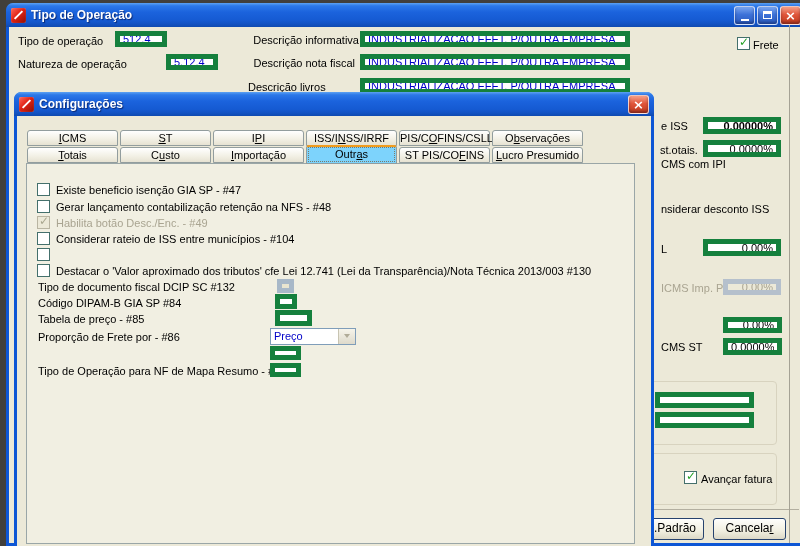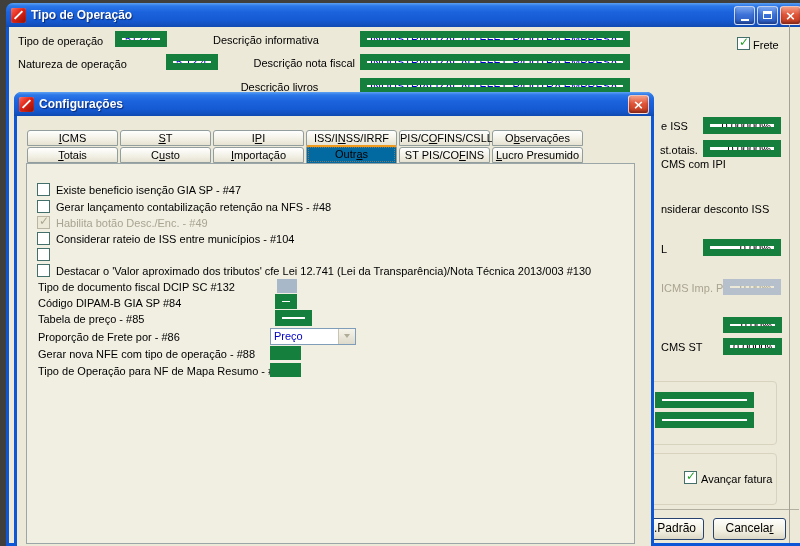--- a/index.html
+++ b/index.html
@@ -15,33 +15,33 @@
   .ttl{color:#fff;font-weight:bold;font-size:12px;text-shadow:1px 1px 1px rgba(0,0,40,.55);white-space:nowrap;flex:1}
   .tbtns{display:flex;gap:2px;margin-left:auto}
   .tbtn{width:21px;height:19px;border-radius:3px;border:1px solid rgba(255,255,255,.7);box-sizing:border-box;
     display:flex;align-items:center;justify-content:center;color:#fff;
     background:linear-gradient(180deg,#7ba6ef 0%,#3d72d8 45%,#2a5bc0 100%);box-shadow:inset 0 -2px 3px rgba(0,0,30,.35)}
   .tbtn.close{background:linear-gradient(180deg,#f5a088 0%,#e0553a 45%,#c13a1c 100%);font:bold 13px "DejaVu Sans",sans-serif}
   .glyph-min{display:block;width:8px;height:2px;background:#fff;margin-top:9px}
   .glyph-max{display:block;width:9px;height:8px;border:1px solid #fff;border-top:3px solid #fff;box-sizing:border-box}
   .L{position:absolute;white-space:nowrap;line-height:13px}
   .gray{color:#a9a491}
-  .I{position:absolute;border:7px solid #15803d;background:#fff;font:11px "Liberation Sans",sans-serif;
+  .I{position:absolute;border:5px solid #15803d;background:#fff;font:11px "Liberation Sans",sans-serif;
      padding:0 3px;margin:0;box-sizing:border-box}
   .blue{color:#0000c8}
   .right{text-align:right}
   .disb{background:#e9e5d0;border-color:#a8b8c8}
   .disg{background:#ece9d8;color:#a9a491;border-color:#b5c0cc}
   .cbx{position:absolute;width:13px;height:13px;box-sizing:border-box;background:#fff;border:1px solid #44706c}
   .cbx .chk{position:absolute;left:1px;top:-3px;font:bold 12px "DejaVu Sans",sans-serif;color:#23a123}
   .cbx.dis{background:#ece9d8;border-color:#b9b5a2}
   .cbx.dis .chk{color:#a9a78f}
   .tab{position:absolute;width:91px;height:16px;box-sizing:border-box;border:1px solid #929d9e;border-radius:3px 3px 0 0;
     background:linear-gradient(180deg,#ffffff 0%,#f3f1e6 55%,#e6e2d2 100%);text-align:center;line-height:14px;cursor:default}
-  .tab.sel{height:19px;line-height:15px;background:#0369a1;border-top:2px solid #f09c1f;z-index:3;
+  .tab.sel{height:19px;line-height:15px;background:#7dd3fc;border-top:2px solid #f09c1f;z-index:3;
     outline:1px dotted #7a7a6a;outline-offset:-3px}
   .u{text-decoration:underline}
   .page{position:absolute;border:1px solid #9aa6a7;background:#f1efe2}
   .grp{position:absolute;border:1px solid #d8d3bf;border-radius:4px;box-sizing:border-box}
   .btn{position:absolute;box-sizing:border-box;border:1px solid #27436e;border-radius:3px;
     background:linear-gradient(180deg,#fefefb 0%,#f1efe0 60%,#dcd8c6 100%);font-size:12px;text-align:center;
     line-height:19px;box-shadow:inset 0 1px 0 #fff}
   .btn.ralign{text-align:right;padding-right:7px}
   .selbox{position:absolute;box-sizing:border-box;border:1px solid #7f9db9;background:#fff;display:flex}
   .selbox .txt{flex:1;padding:1px 3px;color:#0000c8;line-height:12px}
@@ -70,34 +70,34 @@
           </span>
         <span class="tbtn close">×</span>
       </span>
     </div>
 
     <div class="L" style="left:9px;top:29px">Tipo de operação</div>
     <input class="I blue" style="left: 106px; top: 25px; width: 52px; height: 16px;" readonly="" value="512.4">
     <div class="L" style="left:9px;top:52px">Natureza de operação</div>
     <input class="I blue" style="left: 157px; top: 48px; width: 52px; height: 16px;" readonly="" value="5.12.4">
 
-    <div class="L" style="left:204px;top:28px;width:125px;text-align:left">Descrição informativa</div>
+    <div class="L" style="left:225px;top:28px;width:125px;text-align:right">Descrição informativa</div>
     <input class="I blue" style="left: 351px; top: 25px; width: 270px; height: 16px;" readonly="" value="INDUSTRIALIZAÇÃO EFET. P/OUTRA EMPRESA">
     <div class="L" style="left:221px;top:51px;width:125px;text-align:right">Descrição nota fiscal</div>
     <input class="I blue" style="left: 351px; top: 48px; width: 270px; height: 16px;" readonly="" value="INDUSTRIALIZAÇÃO EFET. P/OUTRA EMPRESA">
-    <div class="L" style="left:208px;top:75px;width:125px;text-align:center">Descrição livros</div>
+    <div class="L" style="left:239px;top:75px;width:125px;text-align:left">Descrição livros</div>
     <input class="I blue" style="left: 351px; top: 72px; width: 270px; height: 16px;" readonly="" value="INDUSTRIALIZAÇÃO EFET. P/OUTRA EMPRESA">
 
     <span class="cbx" style="left:728px;top:31px">
       <span class="chk">✓</span>
       </span>
     <div class="L" style="left:744px;top:33px">Frete</div>
 
     <div class="L" style="left:652px;top:114px">e ISS</div>
-    <input class="I right" style="left: 694px; top: 111px; width: 78px; height: 17px;" readonly="" value="0,00000%">
+    <input class="I right" style="left: 694px; top: 111px; width: 78px; height: 17px; font-weight: bold;" readonly="" value="0,00000%">
     <div class="L" style="left:651px;top:138px">st.otais.</div>
     <input class="I right" style="left: 694px; top: 134px; width: 78px; height: 17px;" readonly="" value="0,0000%">
     <div class="L" style="left:652px;top:152px">CMS com IPI</div>
     <div class="L" style="left:652px;top:197px">nsiderar desconto ISS</div>
     <div class="L" style="left:652px;top:237px">L</div>
     <input class="I right" style="left: 694px; top: 233px; width: 78px; height: 17px;" readonly="" value="0,00%">
     <div class="L gray" style="left:652px;top:276px">ICMS Imp. PR</div>
     <input class="I right disg" style="left: 714px; top: 273px; width: 58px; height: 16px;" readonly="" value="0,00%">
     <input class="I right" style="left: 714px; top: 311px; width: 59px; height: 16px;" readonly="" value="0,00%">
     <div class="L" style="left:652px;top:335px">CMS ST</div>
@@ -169,19 +169,18 @@
     <input class="I" style="left: 258px; top: 215px; width: 37px; height: 16px;" readonly="" value="">
 
     <div class="L" style="left:21px;top:236px">Proporção de Frete por - #86</div>
     <div class="selbox" style="left:253px;top:233px;width:86px;height:17px">
       <span class="txt">Preço</span>
       <span class="arw">
           <i></i>
         </span>
     </div>
 
-    <div class="L" style="left:21px;top:253px">Gerar nova NFE com tipo de operação - #88</div>
     <input class="I blue" style="left: 253px; top: 251px; width: 31px; height: 14px; padding-left: 8px;" readonly="" value=".">
     <div class="L" style="left:21px;top:270px">Tipo de Operação para NF de Mapa Resumo - #129</div>
     <input class="I blue" style="left: 253px; top: 268px; width: 31px; height: 14px; padding-left: 8px;" readonly="" value=".">
   </div>
 
 </div>
 
 </body></html>

